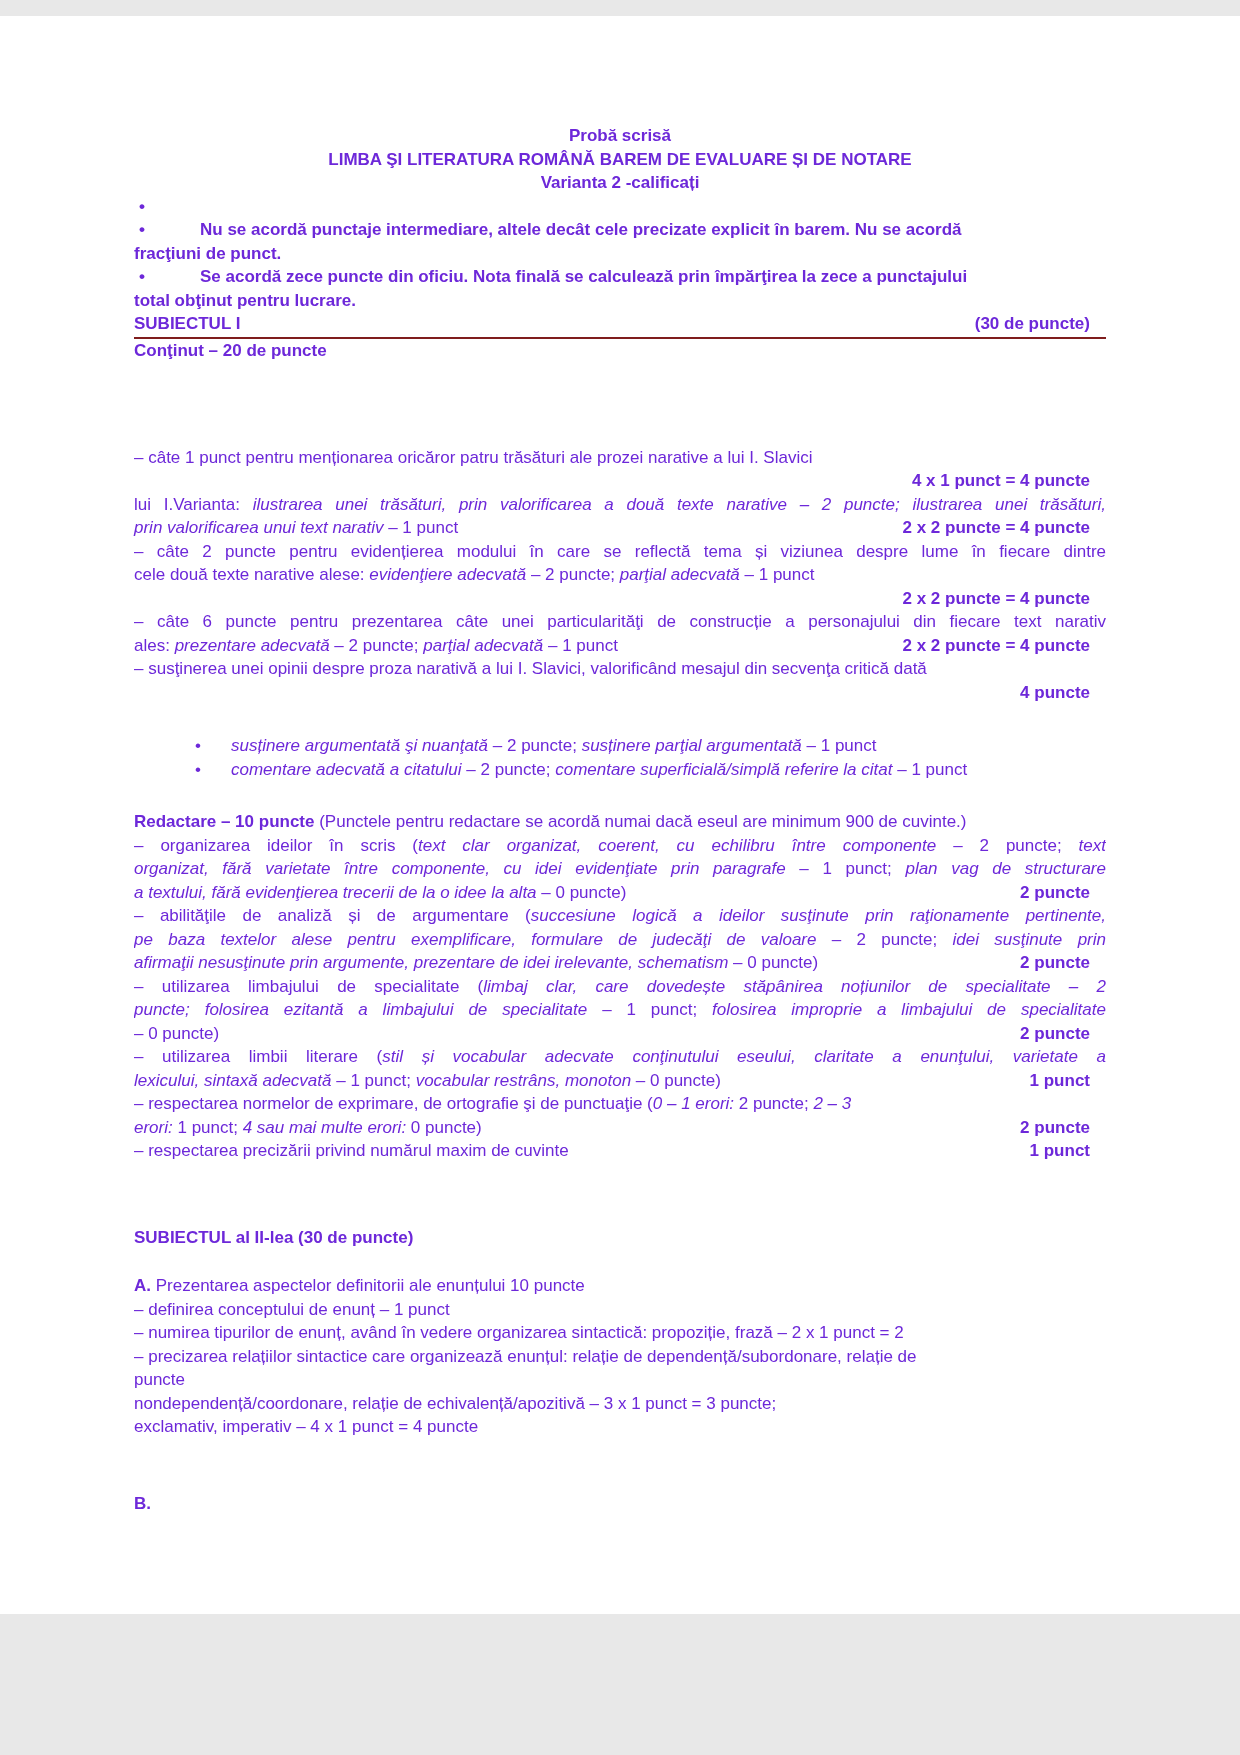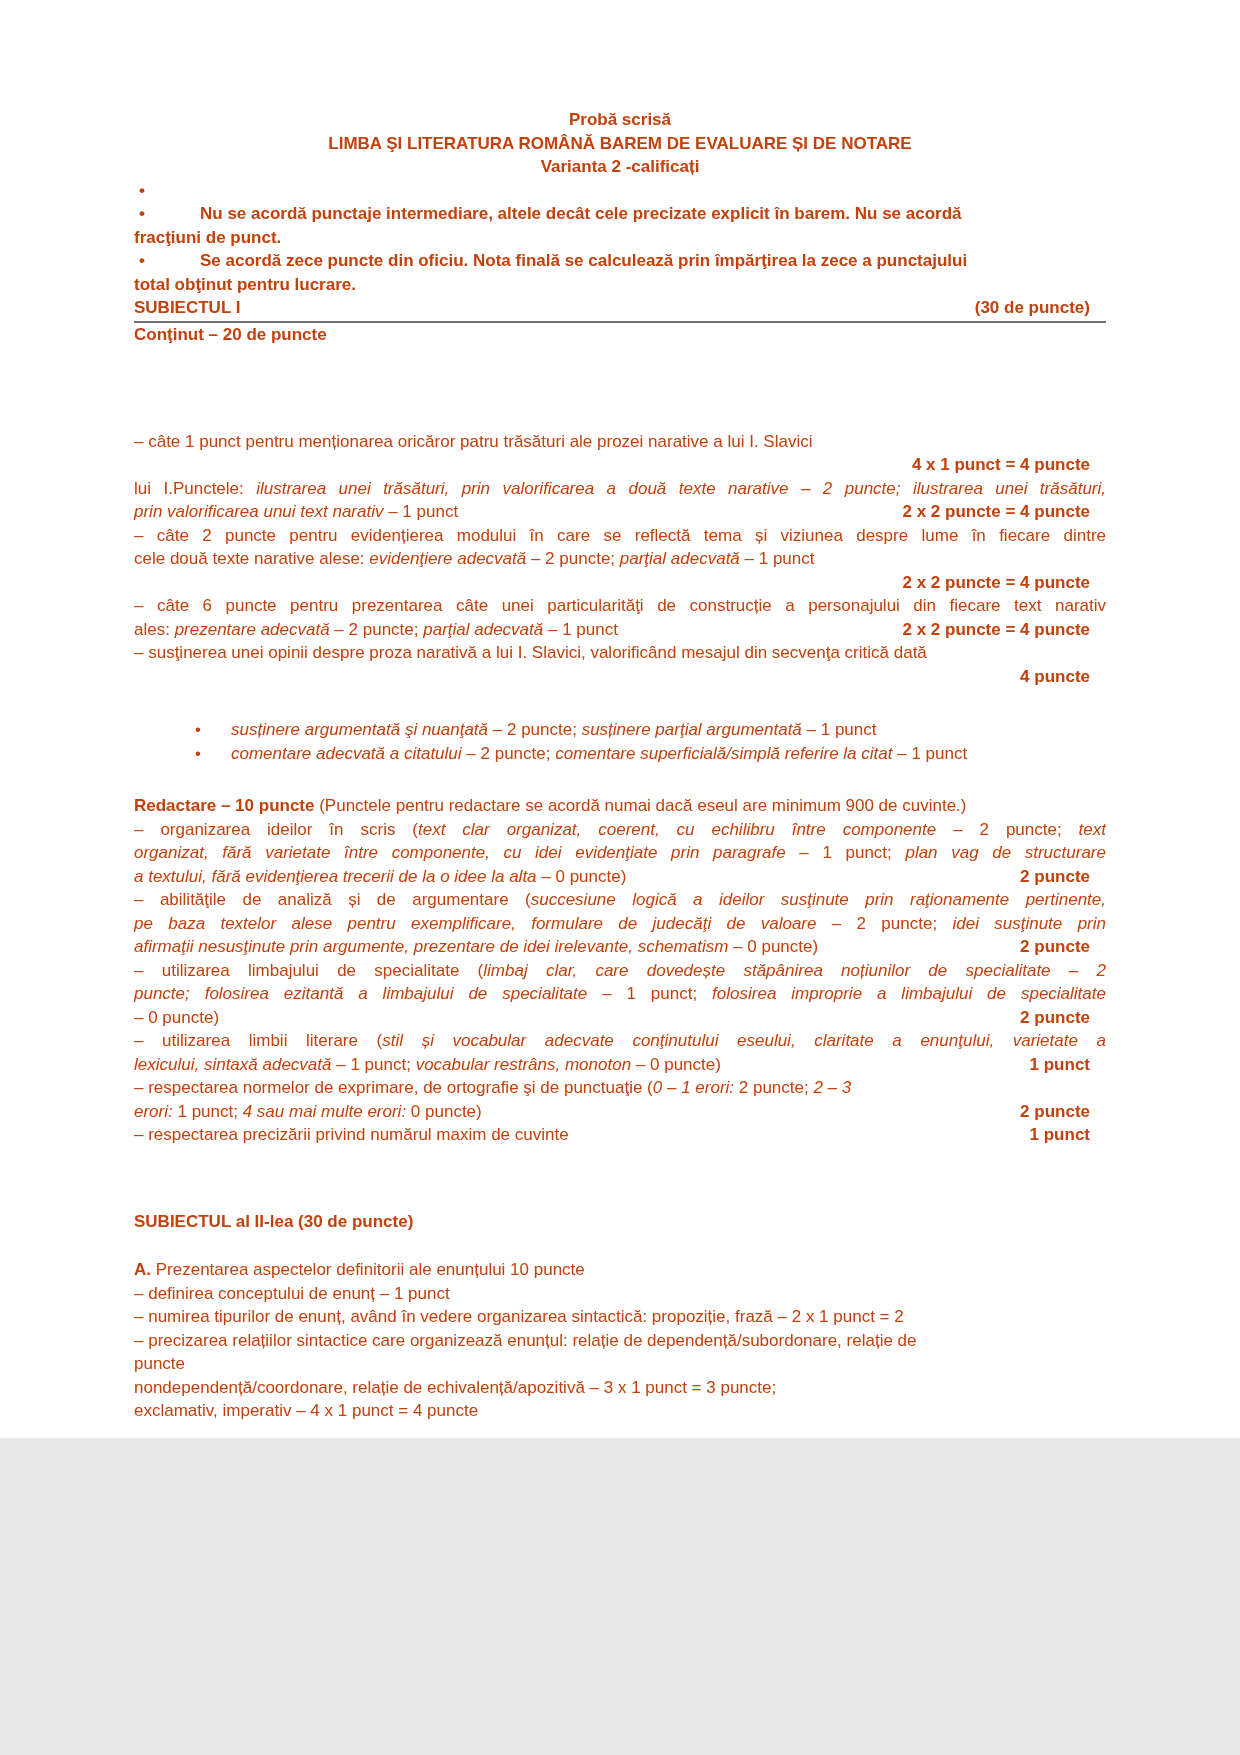--- a/index.html
+++ b/index.html
@@ -1,22 +1,22 @@
 <!DOCTYPE html>
 <html><head>
 <meta charset="utf-8">
 <style>
   html,body { margin:0; padding:0; background:#e8e8e8; }
   .page {
     position:relative;
-    width:1240px; height:1438px;
+    width:1240px; height:1598px;
     background:#ffffff;
-    margin:0 auto;
+    margin:16px auto;
     font-family:"Liberation Sans","DejaVu Sans",sans-serif;
-    color:#c2410c;
+    color:#6d28d9;
     overflow:hidden;
   }
   #doc {
     position:absolute;
     left:134px; top:108px;
     width:972px;
   }
   .line {
     position:relative;
     height:23.5px;
@@ -43,21 +43,21 @@
   .bullet { padding-left:66px; }
   .bullet .dot {
     position:absolute; left:5px; top:0;
     font-weight:bold;
   }
   .sub { padding-left:97px; }
   .sub .dot {
     position:absolute; left:61px; top:0;
   }
   .rule {
-    border-bottom:2px solid #737373;
+    border-bottom:2px solid #7f1d1d;
     height:25px;
   }
   .rule .b { text-decoration:none; }
   .gap { width:100%; }
 </style>
 </head>
 <body>
 
 <div class="page">
   <div id="doc">
@@ -69,21 +69,21 @@
       <div class="line"><span class="b">fracţiuni de punct.</span></div>
       <div class="line bullet"><span class="dot">•</span><span class="b">Se acordă zece puncte din oficiu. Nota finală se calculează prin împărţirea la zece a punctajului</span></div>
       <div class="line"><span class="b">total obţinut pentru lucrare.</span></div>
       <div class="line rule"><span class="b">SUBIECTUL I</span><span class="pts">(30 de puncte)</span></div>
       <div class="line"><span class="b">Conţinut – 20 de puncte</span></div>
       <div class="gap" style="height: 83px;"></div>
       <div class="line"><span class="r">– câte 1 punct pentru menționarea oricăror patru trăsături ale prozei narative a lui I. Slavici</span></div>
       <div class="line">
         <span class="pts">4 x 1 punct = 4 puncte</span>
       </div>
-      <div class="line j"><span class="r">lui I.Punctele: </span><span class="i">ilustrarea unei trăsături, prin valorificarea a două texte narative – 2 puncte; ilustrarea unei trăsături,</span></div>
+      <div class="line j"><span class="r">lui I.Varianta: </span><span class="i">ilustrarea unei trăsături, prin valorificarea a două texte narative – 2 puncte; ilustrarea unei trăsături,</span></div>
       <div class="line"><span class="i">prin valorificarea unui text narativ</span><span class="r"> – 1 punct</span><span class="pts">2 x 2 puncte = 4 puncte</span></div>
       <div class="line j"><span class="r">– câte 2 puncte pentru evidențierea modului în care se reflectă tema și viziunea despre lume în fiecare dintre</span></div>
       <div class="line"><span class="r">cele două texte narative alese: </span><span class="i">evidenţiere adecvată</span><span class="r"> – 2 puncte; </span><span class="i">parţial adecvată</span><span class="r"> – 1 punct</span></div>
       <div class="line">
         <span class="pts">2 x 2 puncte = 4 puncte</span>
       </div>
       <div class="line j"><span class="r">– câte 6 puncte pentru prezentarea câte unei particularităţi de construcție a personajului din fiecare text narativ</span></div>
       <div class="line"><span class="r">ales: </span><span class="i">prezentare adecvată</span><span class="r"> – 2 puncte; </span><span class="i">parţial adecvată</span><span class="r"> – 1 punct</span><span class="pts">2 x 2 puncte = 4 puncte</span></div>
       <div class="line"><span class="r">– susţinerea unei opinii despre proza narativă a lui I. Slavici, valorificând mesajul din secvenţa critică dată</span></div>
       <div class="line">

